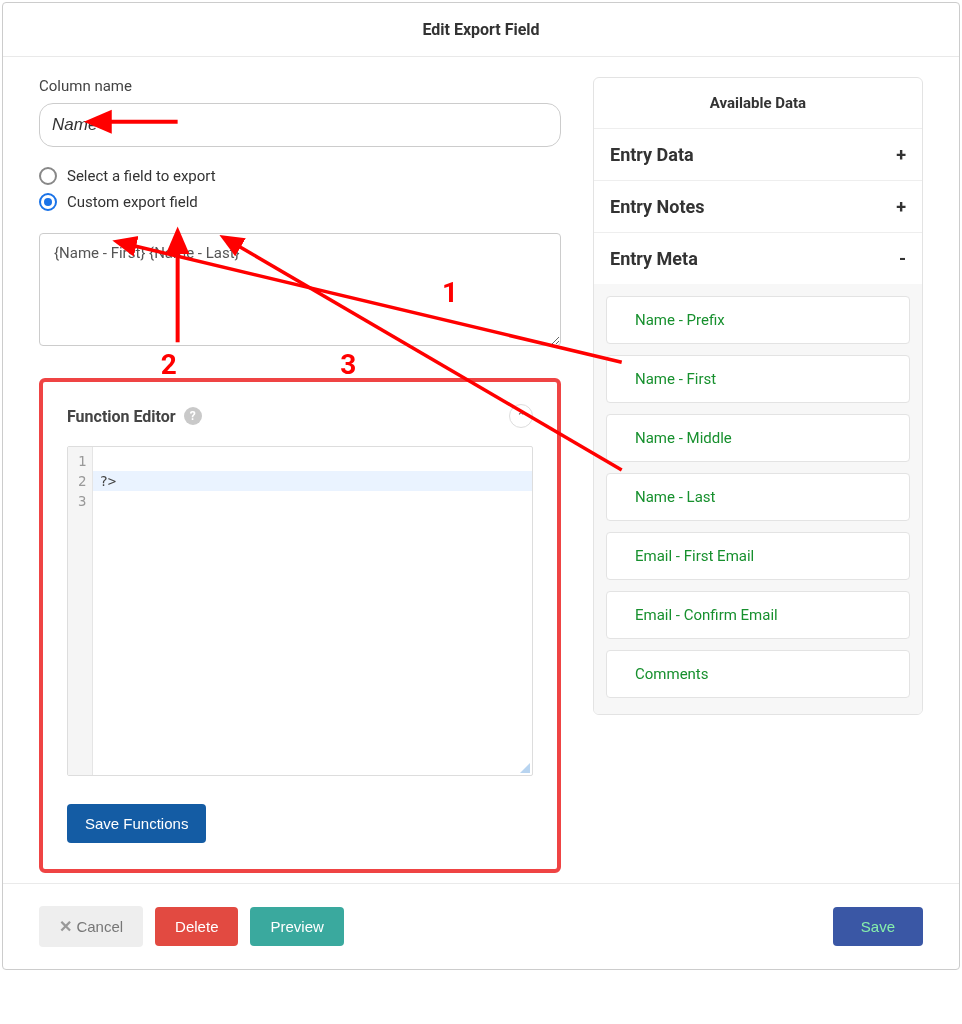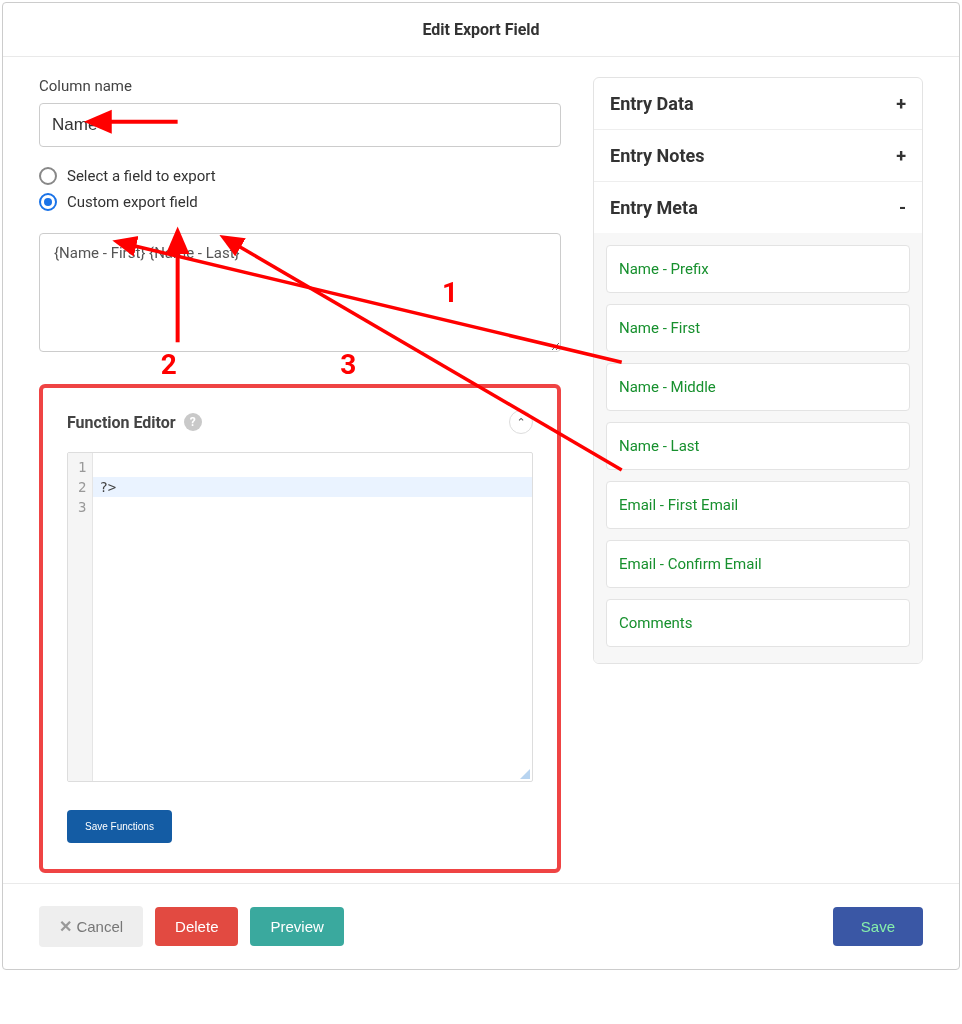--- a/index.html
+++ b/index.html
@@ -40,22 +40,23 @@
   .field-label {
     font-size: 15px;
     color: #444;
     margin-bottom: 8px;
   }
   .text-input {
     width: 100%;
     padding: 11px 12px;
     font-size: 17px;
     border: 1px solid #ccc;
-    border-radius: 4px;
+    border-radius: 14px;
     color: #333;
+    font-style: italic;
   }
   .radio-group { margin-top: 20px; }
   .radio-row {
     display: flex;
     align-items: center;
     gap: 10px;
     margin-bottom: 8px;
     font-size: 15px;
     color: #333;
   }
@@ -166,21 +167,21 @@
     border-right: 10px solid #b8d4f0;
     border-top: 10px solid transparent;
   }
   .save-fn-btn {
     margin-top: 28px;
     background: #145ca4;
     color: #fff;
     border: none;
     padding: 11px 18px;
     border-radius: 4px;
-    font-size: 10px;
+    font-size: 15px;
     cursor: pointer;
     align-self: flex-start;
   }
 
   
   .data-panel {
     border: 1px solid #e3e3e3;
     border-radius: 6px;
     overflow: hidden;
   }
@@ -204,21 +205,21 @@
     cursor: pointer;
   }
   .accordion-body {
     padding: 12px 12px 16px 12px;
     background: #f7f7f7;
   }
   .data-chip {
     background: #fff;
     border: 1px solid #e3e3e3;
     border-radius: 4px;
-    padding: 14px 12px;
+    padding: 14px 28px;
     color: #17902e;
     font-size: 15px;
     margin-bottom: 11px;
     cursor: pointer;
   }
   .data-chip:last-child { margin-bottom: 0; }
 
   .modal-footer {
     border-top: 1px solid #eaeaea;
     padding: 22px 36px;
@@ -309,20 +310,21 @@
           </div>
           <div class="resize-handle"></div>
         </div>
 
         <button class="save-fn-btn">Save Functions</button>
       </div>
     </div>
 
     <div class="right-col">
       <div class="data-panel">
+        <div class="data-panel-header">Available Data</div>
 
         <div class="accordion-item">
           <div class="accordion-header">
             <span>Entry Data</span>
             <span>+</span>
           </div>
         </div>
 
         <div class="accordion-item">
           <div class="accordion-header">

